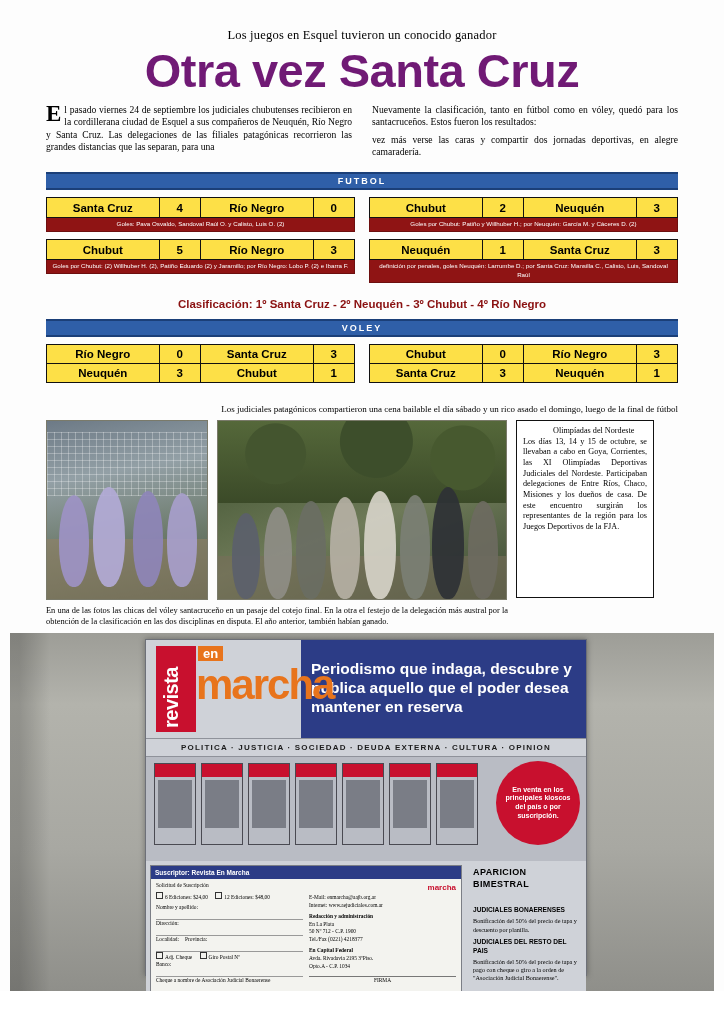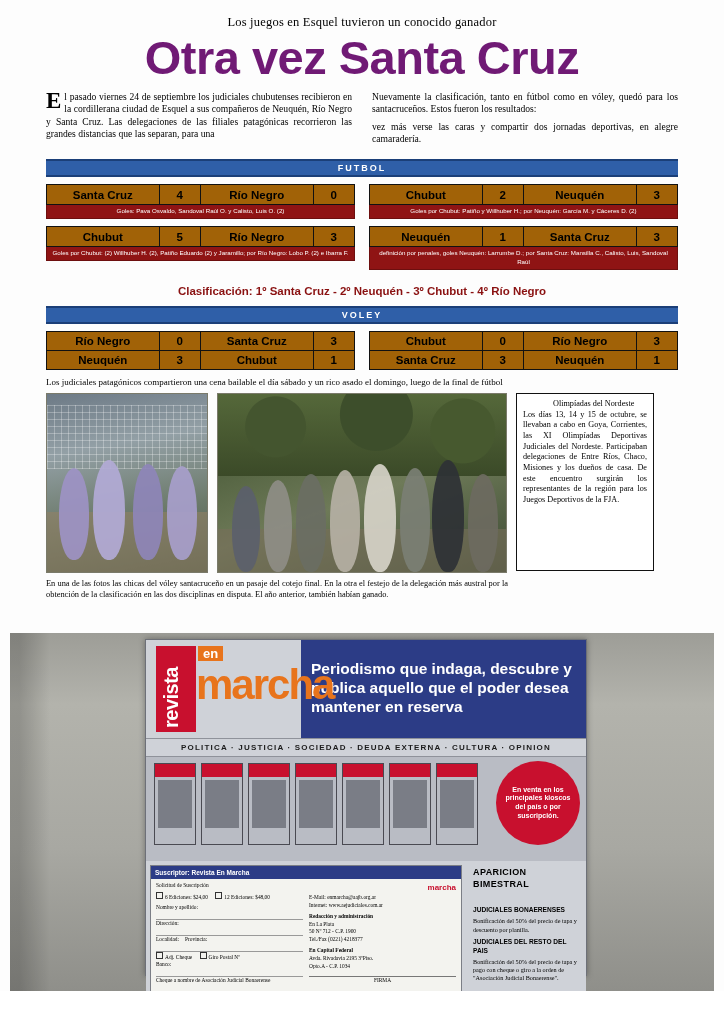--- a/index.html
+++ b/index.html
@@ -17,21 +17,21 @@
   }
   .page {
     position: relative;
     width: 724px;
     height: 1024px;
     background: #fdfdfd;
   }
   .content {
     position: absolute;
     left: 46px;
-    top: 15px;
+    top: 28px;
     width: 632px;
   }
 
   
   .kicker {
     text-align: center;
     font-size: 12.5px;
     font-family: "Liberation Serif", serif;
     letter-spacing: .2px;
     margin-bottom: 4px;
@@ -96,21 +96,21 @@
     border-collapse: collapse;
     table-layout: fixed;
   }
   table.score td {
     border: 1.3px solid #111;
     height: 17px;
     font-family: "Liberation Sans", sans-serif;
     font-weight: bold;
     font-size: 11.5px;
     text-align: center;
-    background: #a16207;
+    background: #fde047;
   }
   td.team { width: 37%; }
   td.goals { width: 13%; }
 
   .note {
     background: #8f1414;
     color: #fff;
     font-family: "Liberation Sans", sans-serif;
     font-size: 6.2px;
     line-height: 1.45;
@@ -127,23 +127,23 @@
     font-size: 11.5px;
     color: #8a1111;
     margin: 8px 0 2px 0;
   }
 
   
   .voley-wrap { margin-top: 7px; }
   table.score.voley td { height: 16px; }
 
   .caption-lead {
-    text-align: left;
+    text-align: right;
     font-size: 9px;
-    margin-top: 7px;
+    margin-top: 21px;
     margin-bottom: 6px;
   }
 
   
   .photos {
     display: flex;
     gap: 9px;
     align-items: flex-start;
   }
   .photo {

